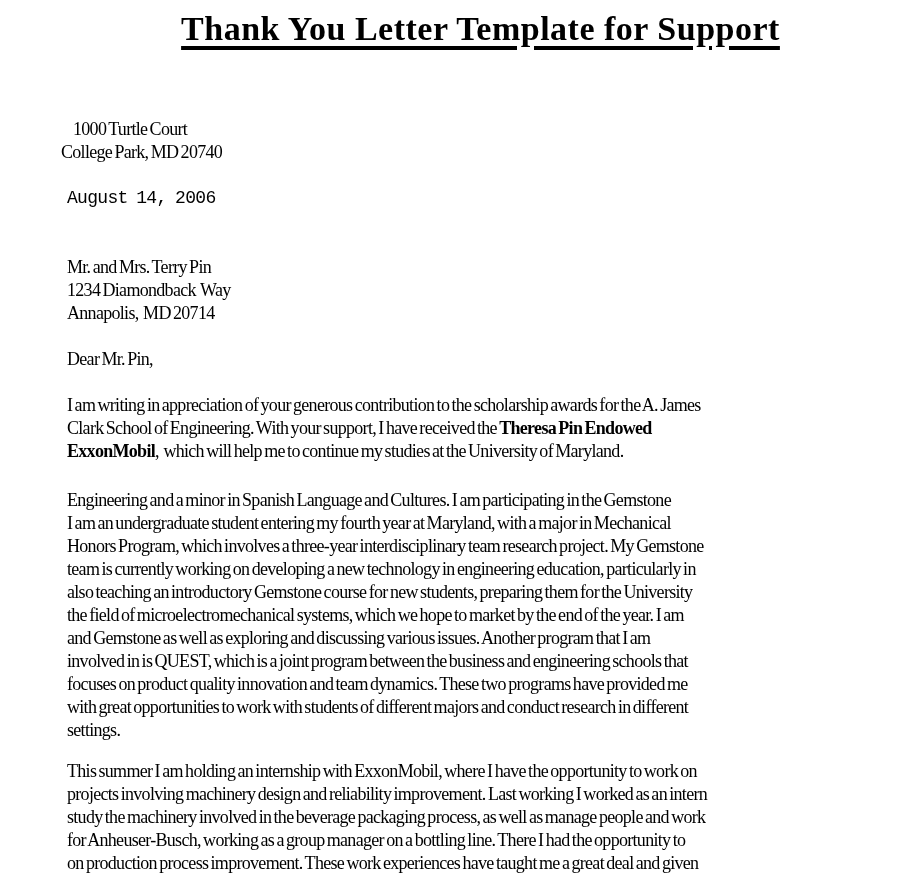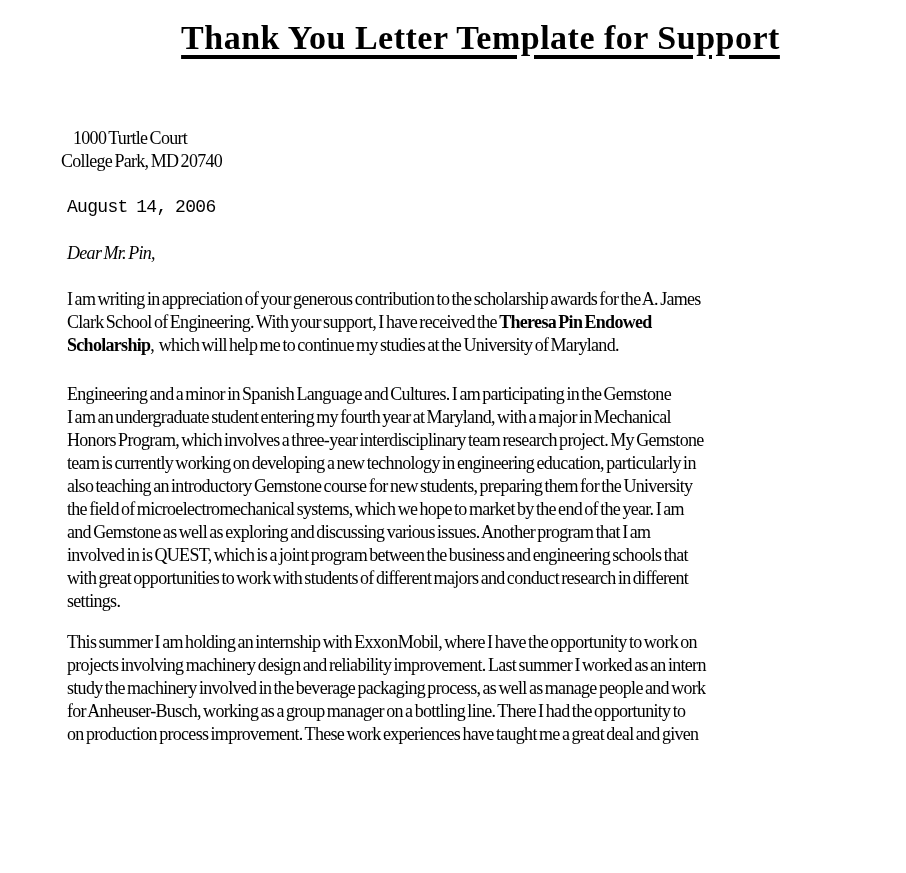--- a/index.html
+++ b/index.html
@@ -10,21 +10,21 @@
     width: 906px;
     height: 873px;
     background: #ffffff;
     overflow: hidden;
     color: #000000;
     font-family: "Liberation Serif", "DejaVu Serif", serif;
   }
   .page {
     width: 906px;
     height: 779px;
-    padding-top: 17px;
+    padding-top: 8px;
     box-sizing: border-box;
     position: relative;
   }
   .title {
     margin: 0 0 0 55px;
     text-align: center;
     font-size: 34px;
     font-weight: bold;
     line-height: 42px;
     letter-spacing: 0.5px;
@@ -47,21 +47,20 @@
   }
   .date {
     margin: 23px 0 0 67px;
     font-family: Liberation Mono, monospace;
   }
   .recipient {
     margin: 46px 0 0 67px;
   }
   .salutation {
     margin: 23px 0 0 67px;
-    font-style: italic;
   }
   .paragraphs {
     margin-left: 67px;
   }
   .paragraph:nth-child(1) { margin-top: 23px; }
   .paragraph:nth-child(2) { margin-top: 26px; }
   .paragraph:nth-child(3) { margin-top: 18px; }
   .seg { white-space: pre; margin-top: 48px; }
   .bold { font-weight: bold; }
 </style>
@@ -72,43 +71,49 @@
 
   <h1 class="title">Thank You Letter Template for Support</h1>
 
   <div class="sender">
     <div class="line indent1">1000 Turtle Court</div>
     <div class="line">College Park, MD 20740</div>
   </div>
 
   <div class="date line">August 14, 2006</div>
 
+  <div class="recipient">
+    <div class="line">Mr. and Mrs. Terry Pin</div>
+    <div class="line">1234 Diamondback  Way</div>
+    <div class="line">Annapolis,  MD 20714</div>
+  </div>
 
   <div class="salutation line">Dear Mr. Pin,</div>
 
   <div class="paragraphs">
       <div class="paragraph">
         <div class="pline"><span class="seg">I am writing in appreciation of your generous contribution to the scholarship awards for the A. James</span></div>
         <div class="pline"><span class="seg">Clark School of Engineering. With your support, I have received the </span><span class="seg bold">Theresa Pin Endowed</span></div>
-        <div class="pline"><span class="seg bold">Scholarship</span><span class="seg">,  which will help me to continue my studies at the University of Maryland.</span></div>
+        <div class="pline"><span class="seg bold">ExxonMobil</span><span class="seg">,  which will help me to continue my studies at the University of Maryland.</span></div>
       </div>
       <div class="paragraph">
         <div class="pline"><span class="seg">Engineering and a minor in Spanish Language and Cultures. I am participating in the Gemstone</span></div>
         <div class="pline"><span class="seg">I am an undergraduate student entering my fourth year at Maryland, with a major in Mechanical</span></div>
         <div class="pline"><span class="seg">Honors Program, which involves a three-year interdisciplinary team research project. My Gemstone</span></div>
         <div class="pline"><span class="seg">team is currently working on developing a new technology in engineering education, particularly in</span></div>
         <div class="pline"><span class="seg">also teaching an introductory Gemstone course for new students, preparing them for the University</span></div>
         <div class="pline"><span class="seg">the field of microelectromechanical systems, which we hope to market by the end of the year. I am</span></div>
         <div class="pline"><span class="seg">and Gemstone as well as exploring and discussing various issues. Another program that I am</span></div>
         <div class="pline"><span class="seg">involved in is QUEST, which is a joint program between the business and engineering schools that</span></div>
+        <div class="pline"><span class="seg">focuses on product quality innovation and team dynamics. These two programs have provided me</span></div>
         <div class="pline"><span class="seg">with great opportunities to work with students of different majors and conduct research in different</span></div>
         <div class="pline"><span class="seg">settings.</span></div>
       </div>
       <div class="paragraph">
         <div class="pline"><span class="seg">This summer I am holding an internship with ExxonMobil, where I have the opportunity to work on</span></div>
-        <div class="pline"><span class="seg">projects involving machinery design and reliability improvement. Last summer I worked as an intern</span></div>
+        <div class="pline"><span class="seg">projects involving machinery design and reliability improvement. Last working I worked as an intern</span></div>
         <div class="pline"><span class="seg">study the machinery involved in the beverage packaging process, as well as manage people and work</span></div>
         <div class="pline"><span class="seg">for Anheuser-Busch, working as a group manager on a bottling line. There I had the opportunity to</span></div>
         <div class="pline"><span class="seg">on production process improvement. These work experiences have taught me a great deal and given</span></div>
       </div>
     </div>
 
 </div>
 
 </body></html>

